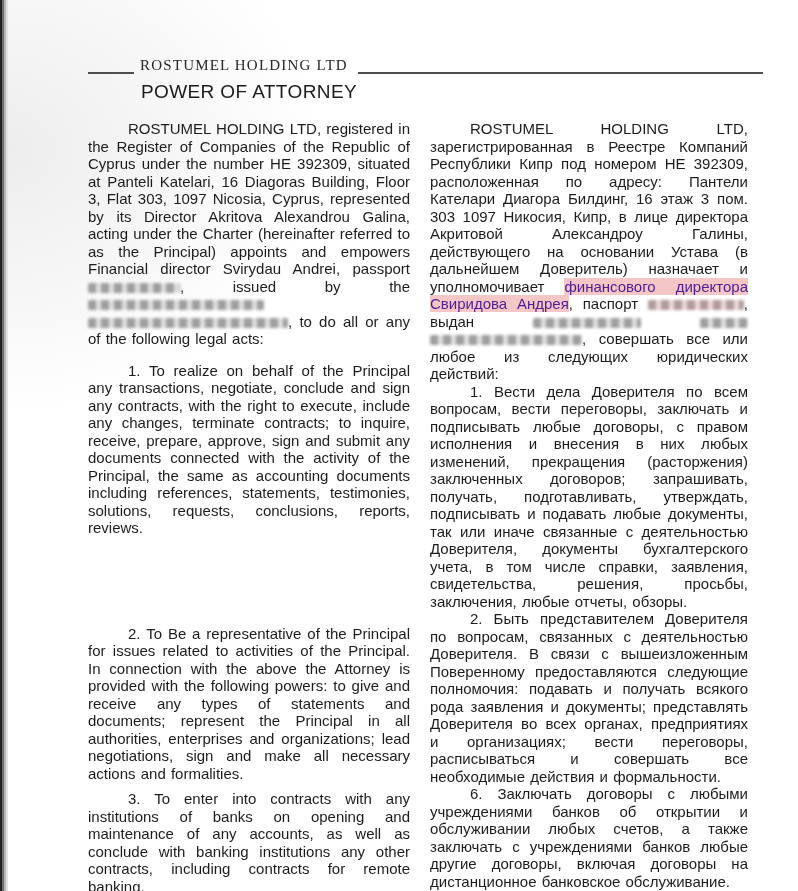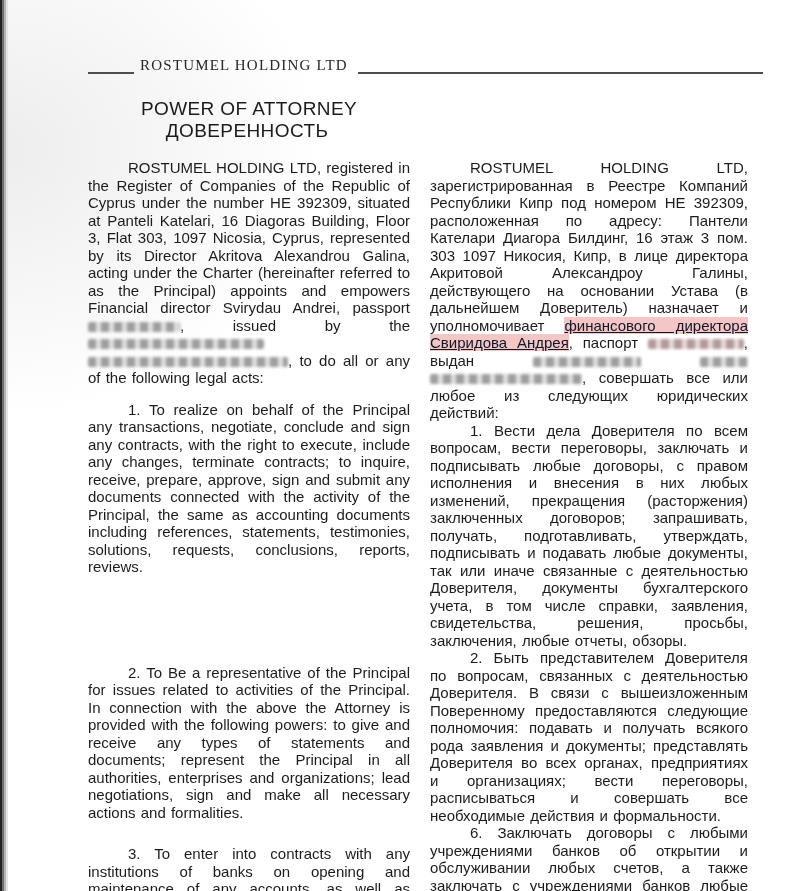--- a/index.html
+++ b/index.html
@@ -28,21 +28,21 @@
   .rule-short{width:46px;}
   .rule-long{flex:1;}
   .company-name{
     font-family:"Liberation Serif", serif;
     font-size:15px;letter-spacing:1.2px;
     color:#262626;
     padding:0 10px 0 6px;
     white-space:nowrap;
   }
   
-  .titles-row{display:flex;margin-top:24px;flex-direction:column;}
+  .titles-row{display:flex;margin-top:7px;}
   .col-l{width:322px;}
   .col-gap{width:20px;}
   .col-r{width:318px;}
   .col-title{
     text-align:center;
     font-size:19px;
     letter-spacing:0.4px;
     color:#1b1b1b;
   }
   
@@ -50,27 +50,26 @@
   .para{
     margin:0;
     text-align:justify;
     text-indent:40px;
     font-size:15px;
     line-height:17.5px;
     word-spacing:1px;
   }
   #left-intro{margin-bottom:14px;}
   #left-items p:nth-child(1){margin-bottom:88px;}
-  #left-items p:nth-child(2){margin-bottom:24px;}
+  #left-items p:nth-child(2){margin-bottom:8px;}
   #left-items p:nth-child(3){}
   
   .hl{
     background:#f5c6c6;
-    color:#0f172a;
-    text-decoration:underline;
+    color:#4c1d95;
   }
   
   .redact{
     display:inline-block;
     height:10px;
     border-radius:2px;
     transform:translateY(1px);
     background:repeating-linear-gradient(90deg,#9e9e9e 0 8px,#dfdfdf 8px 13px);
     filter:blur(1.7px);
   }
@@ -90,23 +89,20 @@
       <span class="rule rule-short"></span>
       <span class="company-name">ROSTUMEL HOLDING LTD</span>
       <span class="rule rule-long"></span>
     </div>
 
     <div class="titles-row">
       <div class="col-l">
         <div class="col-title">POWER OF ATTORNEY</div>
       </div>
       <div class="col-gap"></div>
-      <div class="col-r">
-        <div class="col-title">ДОВЕРЕННОСТЬ</div>
-      </div>
     </div>
 
     <div class="body-row">
       <div class="col-l">
         <p class="para" id="left-intro">ROSTUMEL HOLDING LTD, registered in the Register of Companies of the Republic of Cyprus under the number HE 392309, situated at Panteli Katelari, 16 Diagoras Building, Floor 3, Flat 303, 1097 Nicosia, Cyprus, represented by its Director Akritova Alexandrou Galina, acting under the Charter (hereinafter referred to as the Principal) appoints and empowers Financial director Svirydau Andrei, passport <span class="redact" style="width: 92px;"></span>, issued by the <span class="redact" style="width: 176px;"></span> <span class="redact" style="width: 200px;"></span>, to do all or any of the following legal acts:</p>
         <div id="left-items">
             <p class="para">1. To realize on behalf of the Principal any transactions, negotiate, conclude and sign any contracts, with the right to execute, include any changes, terminate contracts; to inquire, receive, prepare, approve, sign and submit any documents connected with the activity of the Principal, the same as accounting documents including references, statements, testimonies, solutions, requests, conclusions, reports, reviews.</p>
             <p class="para">2. To Be a representative of the Principal for issues related to activities of the Principal. In connection with the above the Attorney is provided with the following powers: to give and receive any types of statements and documents; represent the Principal in all authorities, enterprises and organizations; lead negotiations, sign and make all necessary actions and formalities.</p>
             <p class="para">3. To enter into contracts with any institutions of banks on opening and maintenance of any accounts, as well as conclude with banking institutions any other contracts, including contracts for remote banking.</p>
           </div>

